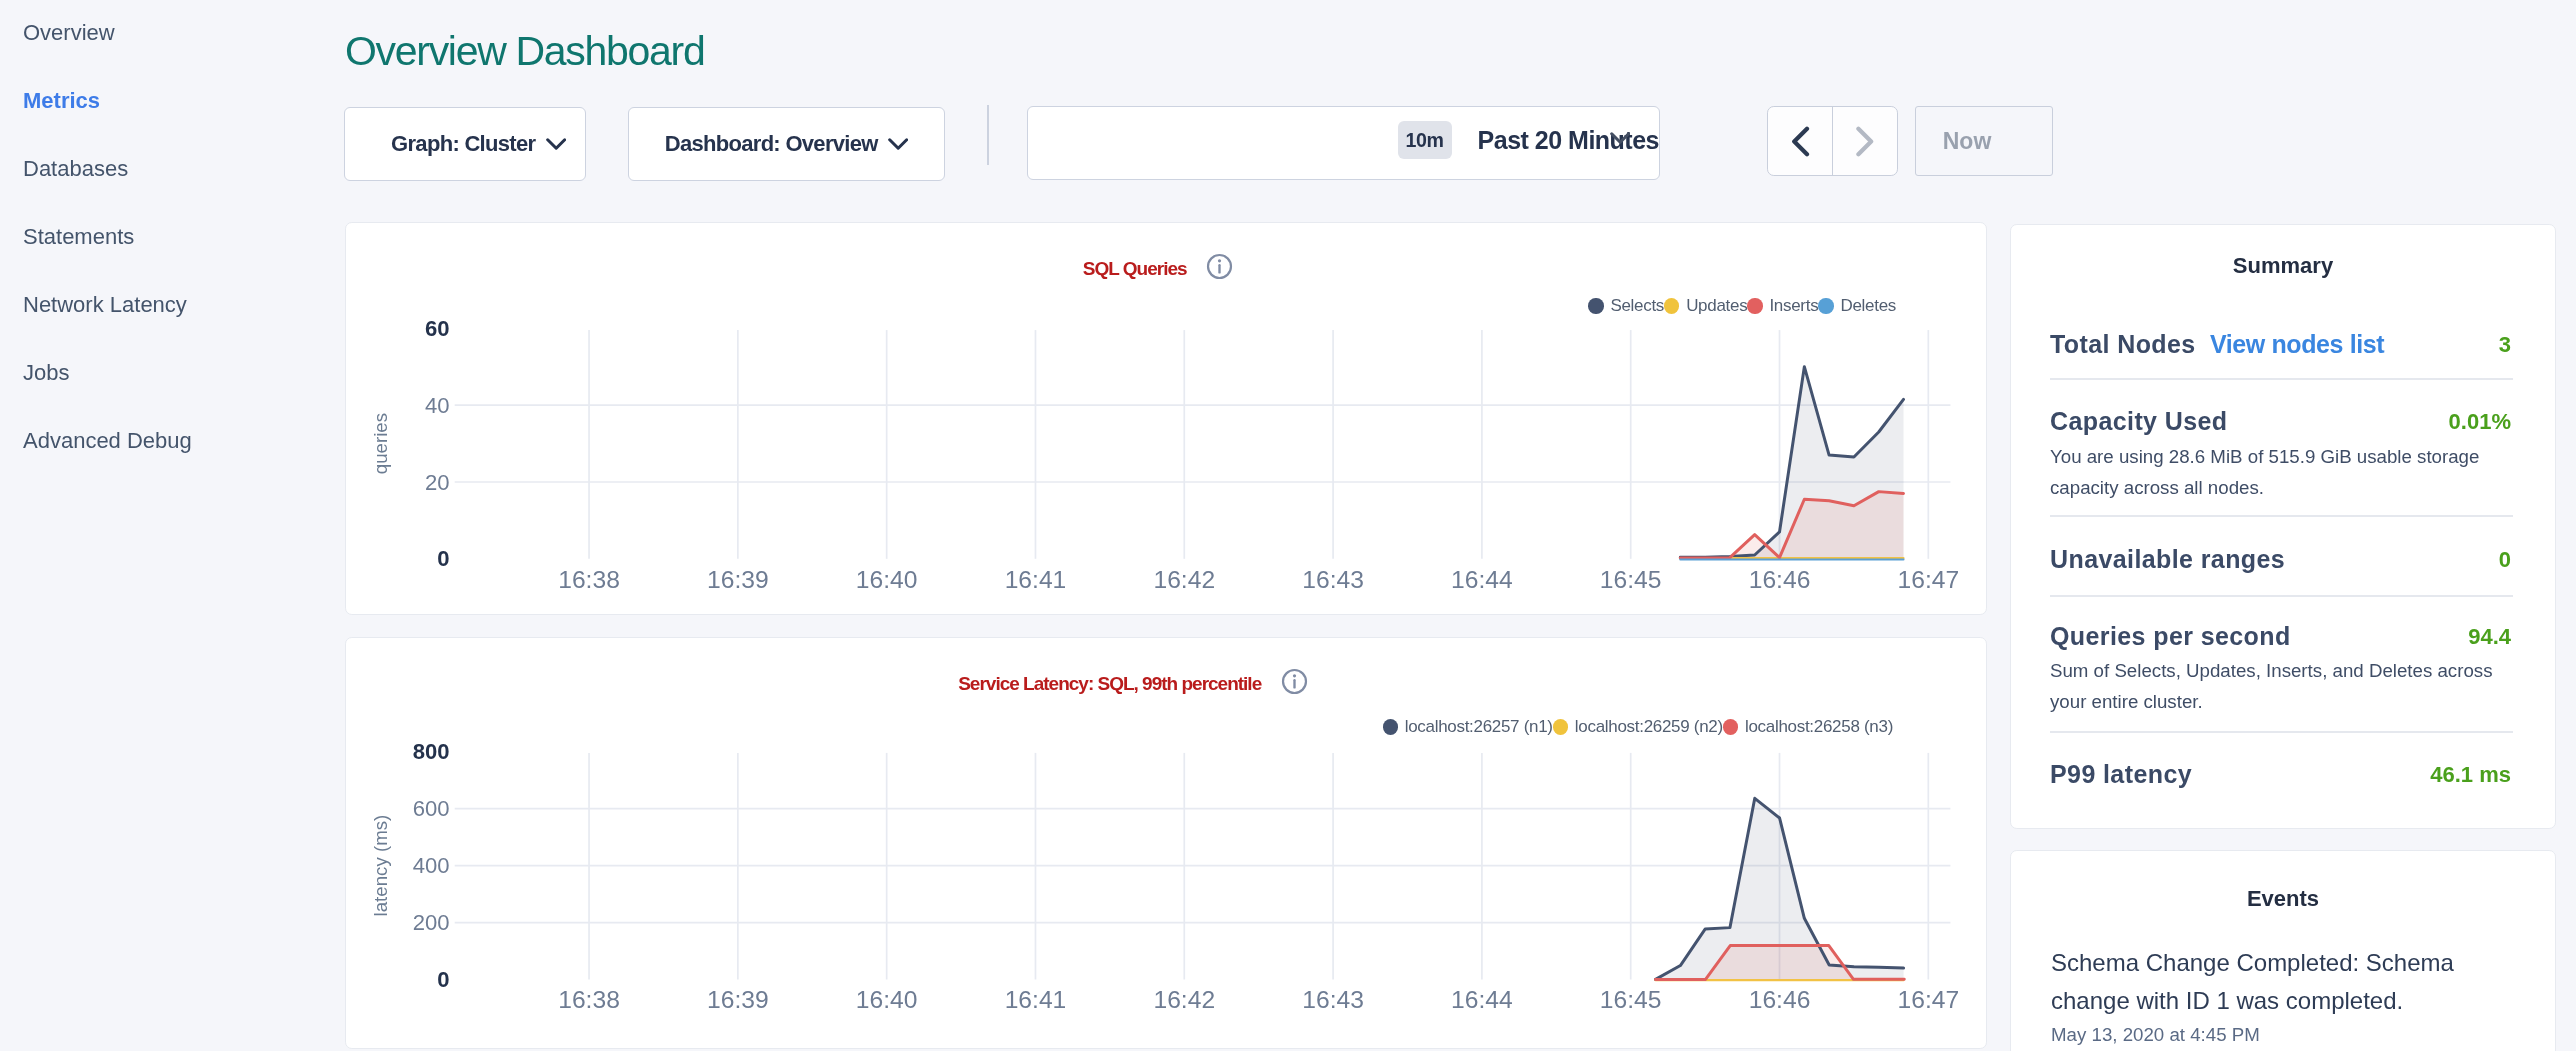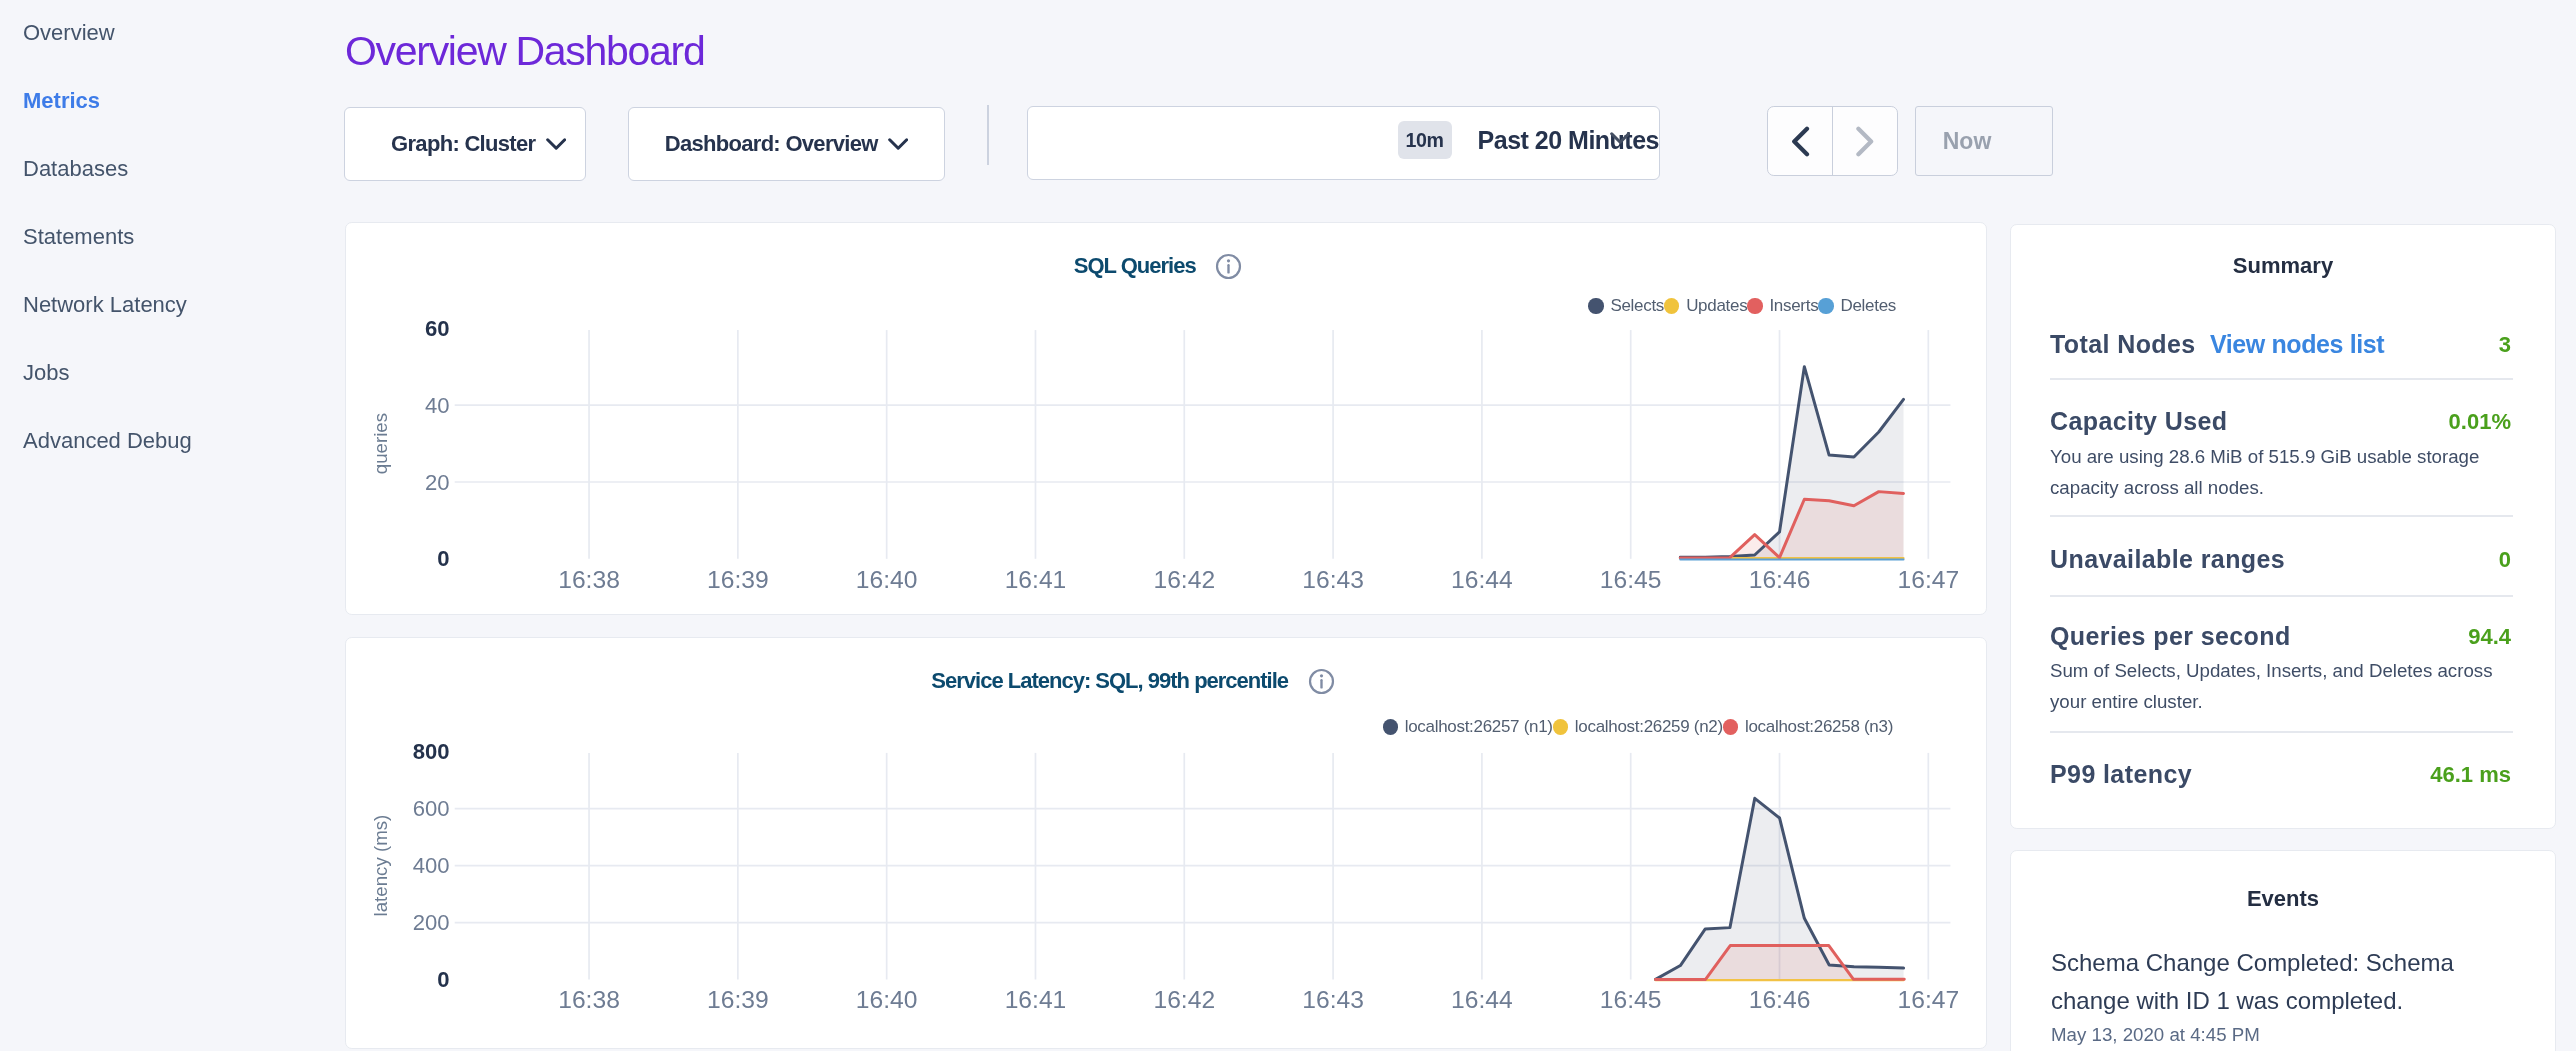--- a/index.html
+++ b/index.html
@@ -1,40 +1,40 @@
 <!DOCTYPE html>
 <html style="font-size:13.6px"><head><meta charset="utf-8"><style>
 * { margin:0; padding:0; box-sizing:border-box; }
 html,body { width:2576px; height:1051px; overflow:hidden; background:#f5f6fa;
   font-family:"Liberation Sans", sans-serif; }
 .abs { position:absolute; }
 .nav { left:23px; font-size:22px; color:#44546b; }
 .card { background:#fff; border:1.7px solid #e7eaf0; border-radius:6.8px; }
 .btn { background:#fff; border:1.7px solid #cdd3e0; border-radius:6px; display:flex;
   align-items:center; justify-content:center; color:#26334d; font-weight:700; }
-.ctitle { display:flex; align-items:flex-start; justify-content:center; width:1642px;
-  font-size:22px; letter-spacing:-1px; font-weight:700; color:#0c4a6e; }
+.ctitle { display:flex; align-items:flex-end; justify-content:center; width:1642px;
+  font-size:19px; letter-spacing:-1px; font-weight:700; color:#b91c1c; }
 .legend { display:flex; font-size:17px; letter-spacing:-0.3px; color:#525e70; align-items:center; }
 .litem { display:flex; align-items:center; }
 .ldot { width:15.3px; height:15.3px; border-radius:50%; display:inline-block; margin-right:6.8px; }
 .shead { font-size:25px; font-weight:700; color:#3b4a66; letter-spacing:0.4px; line-height:29px; }
 .sval { font-size:22px; font-weight:700; color:#4aa01c; position:absolute; right:65px; line-height:29px; }
 .sbody { font-size:18.7px; color:#3f4d66; line-height:31px; }
 </style></head>
 <body>
 
 <div class="abs nav" style="top:19.6px">Overview</div>
 <div class="abs nav" style="top:88px;color:#3e7ce8;font-weight:700">Metrics</div>
 <div class="abs nav" style="top:156px">Databases</div>
 <div class="abs nav" style="top:224px">Statements</div>
 <div class="abs nav" style="top:292px">Network Latency</div>
 <div class="abs nav" style="top:360px">Jobs</div>
 <div class="abs nav" style="top:428px">Advanced Debug</div>
 
-<div class="abs" style="left:345px;top:28px;font-size:41px;letter-spacing:-1.3px;line-height:47px;color:#6d28d9">Overview Dashboard</div>
+<div class="abs" style="left:345px;top:28px;font-size:41px;letter-spacing:-1.3px;line-height:47px;color:#0f766e">Overview Dashboard</div>
 
 <div class="abs btn" style="left:344px;top:107px;width:242px;height:74px">
   <span style="margin-left:27px;font-size:22px;letter-spacing:-0.7px">Graph: Cluster</span>
     <span style="margin-left:10.2px;display:flex">
       <svg width="20.4" height="12" viewBox="0 0 24 14">
         <polyline points="2,2 12.0,12 22,2" fill="none" stroke="#26334d" stroke-width="3.6" stroke-linecap="round" stroke-linejoin="round"></polyline>
       </svg>
     </span>
 </div>
 <div class="abs btn" style="left:628px;top:107px;width:317px;height:74px">

